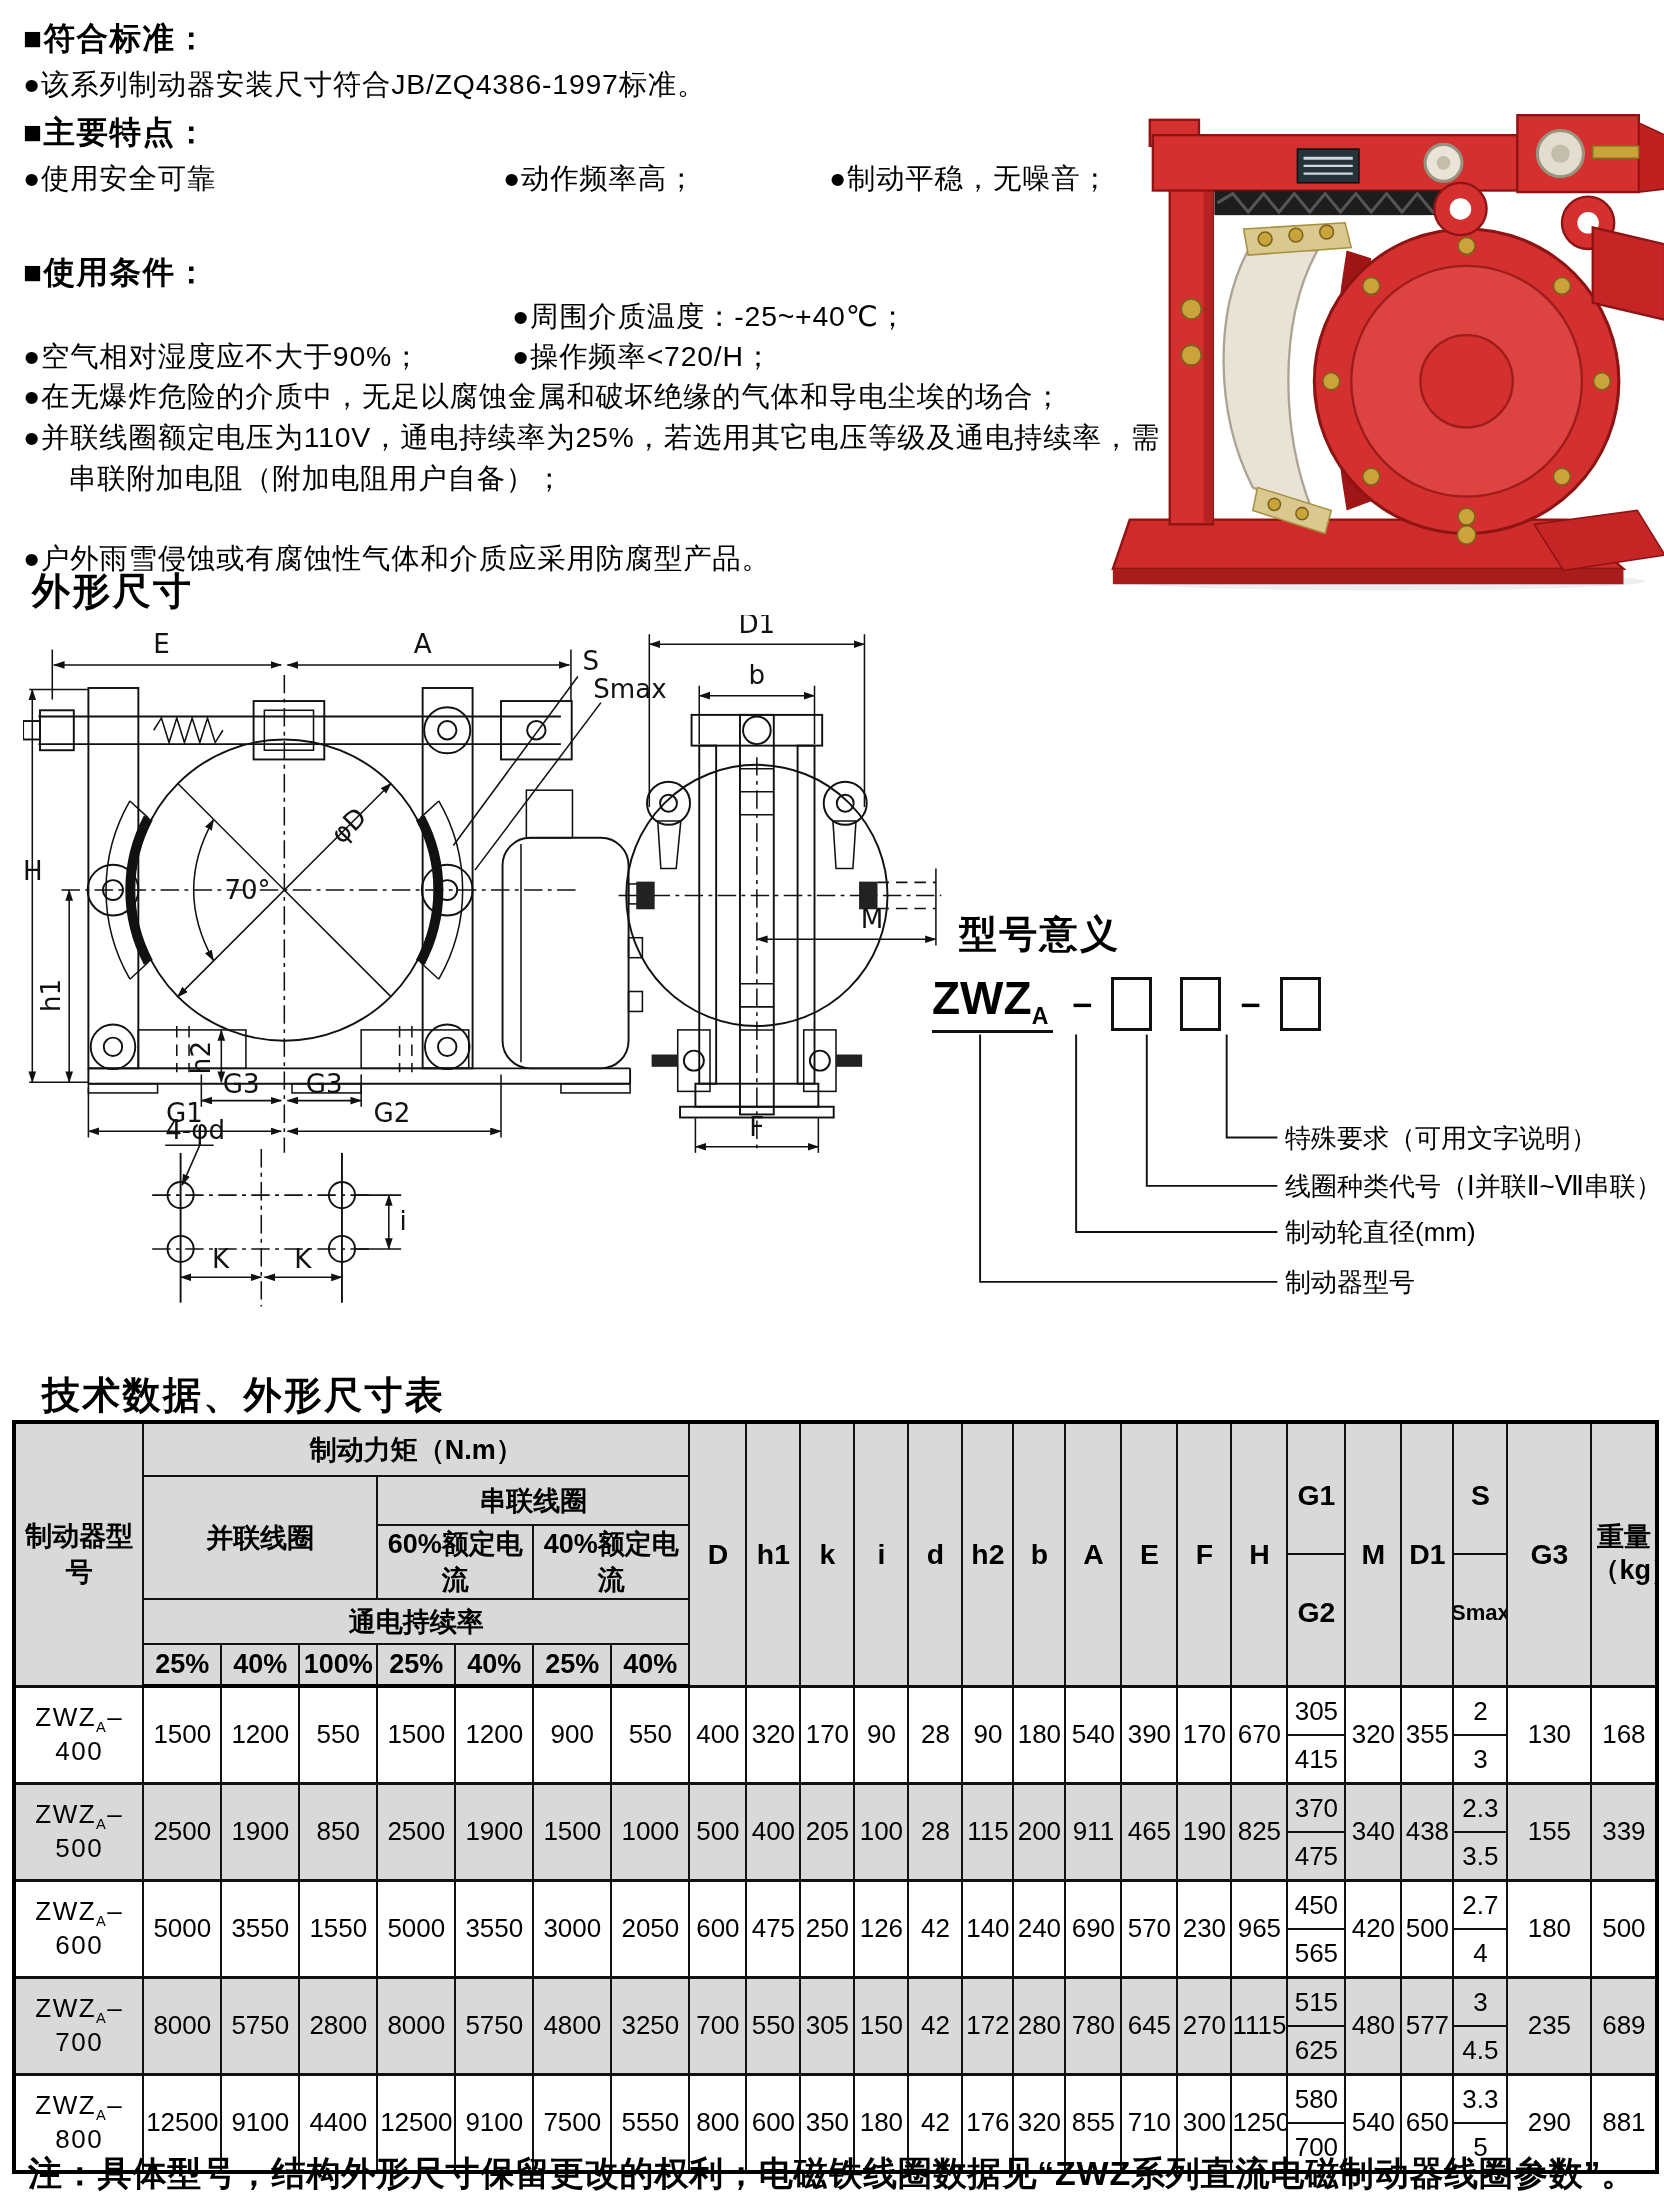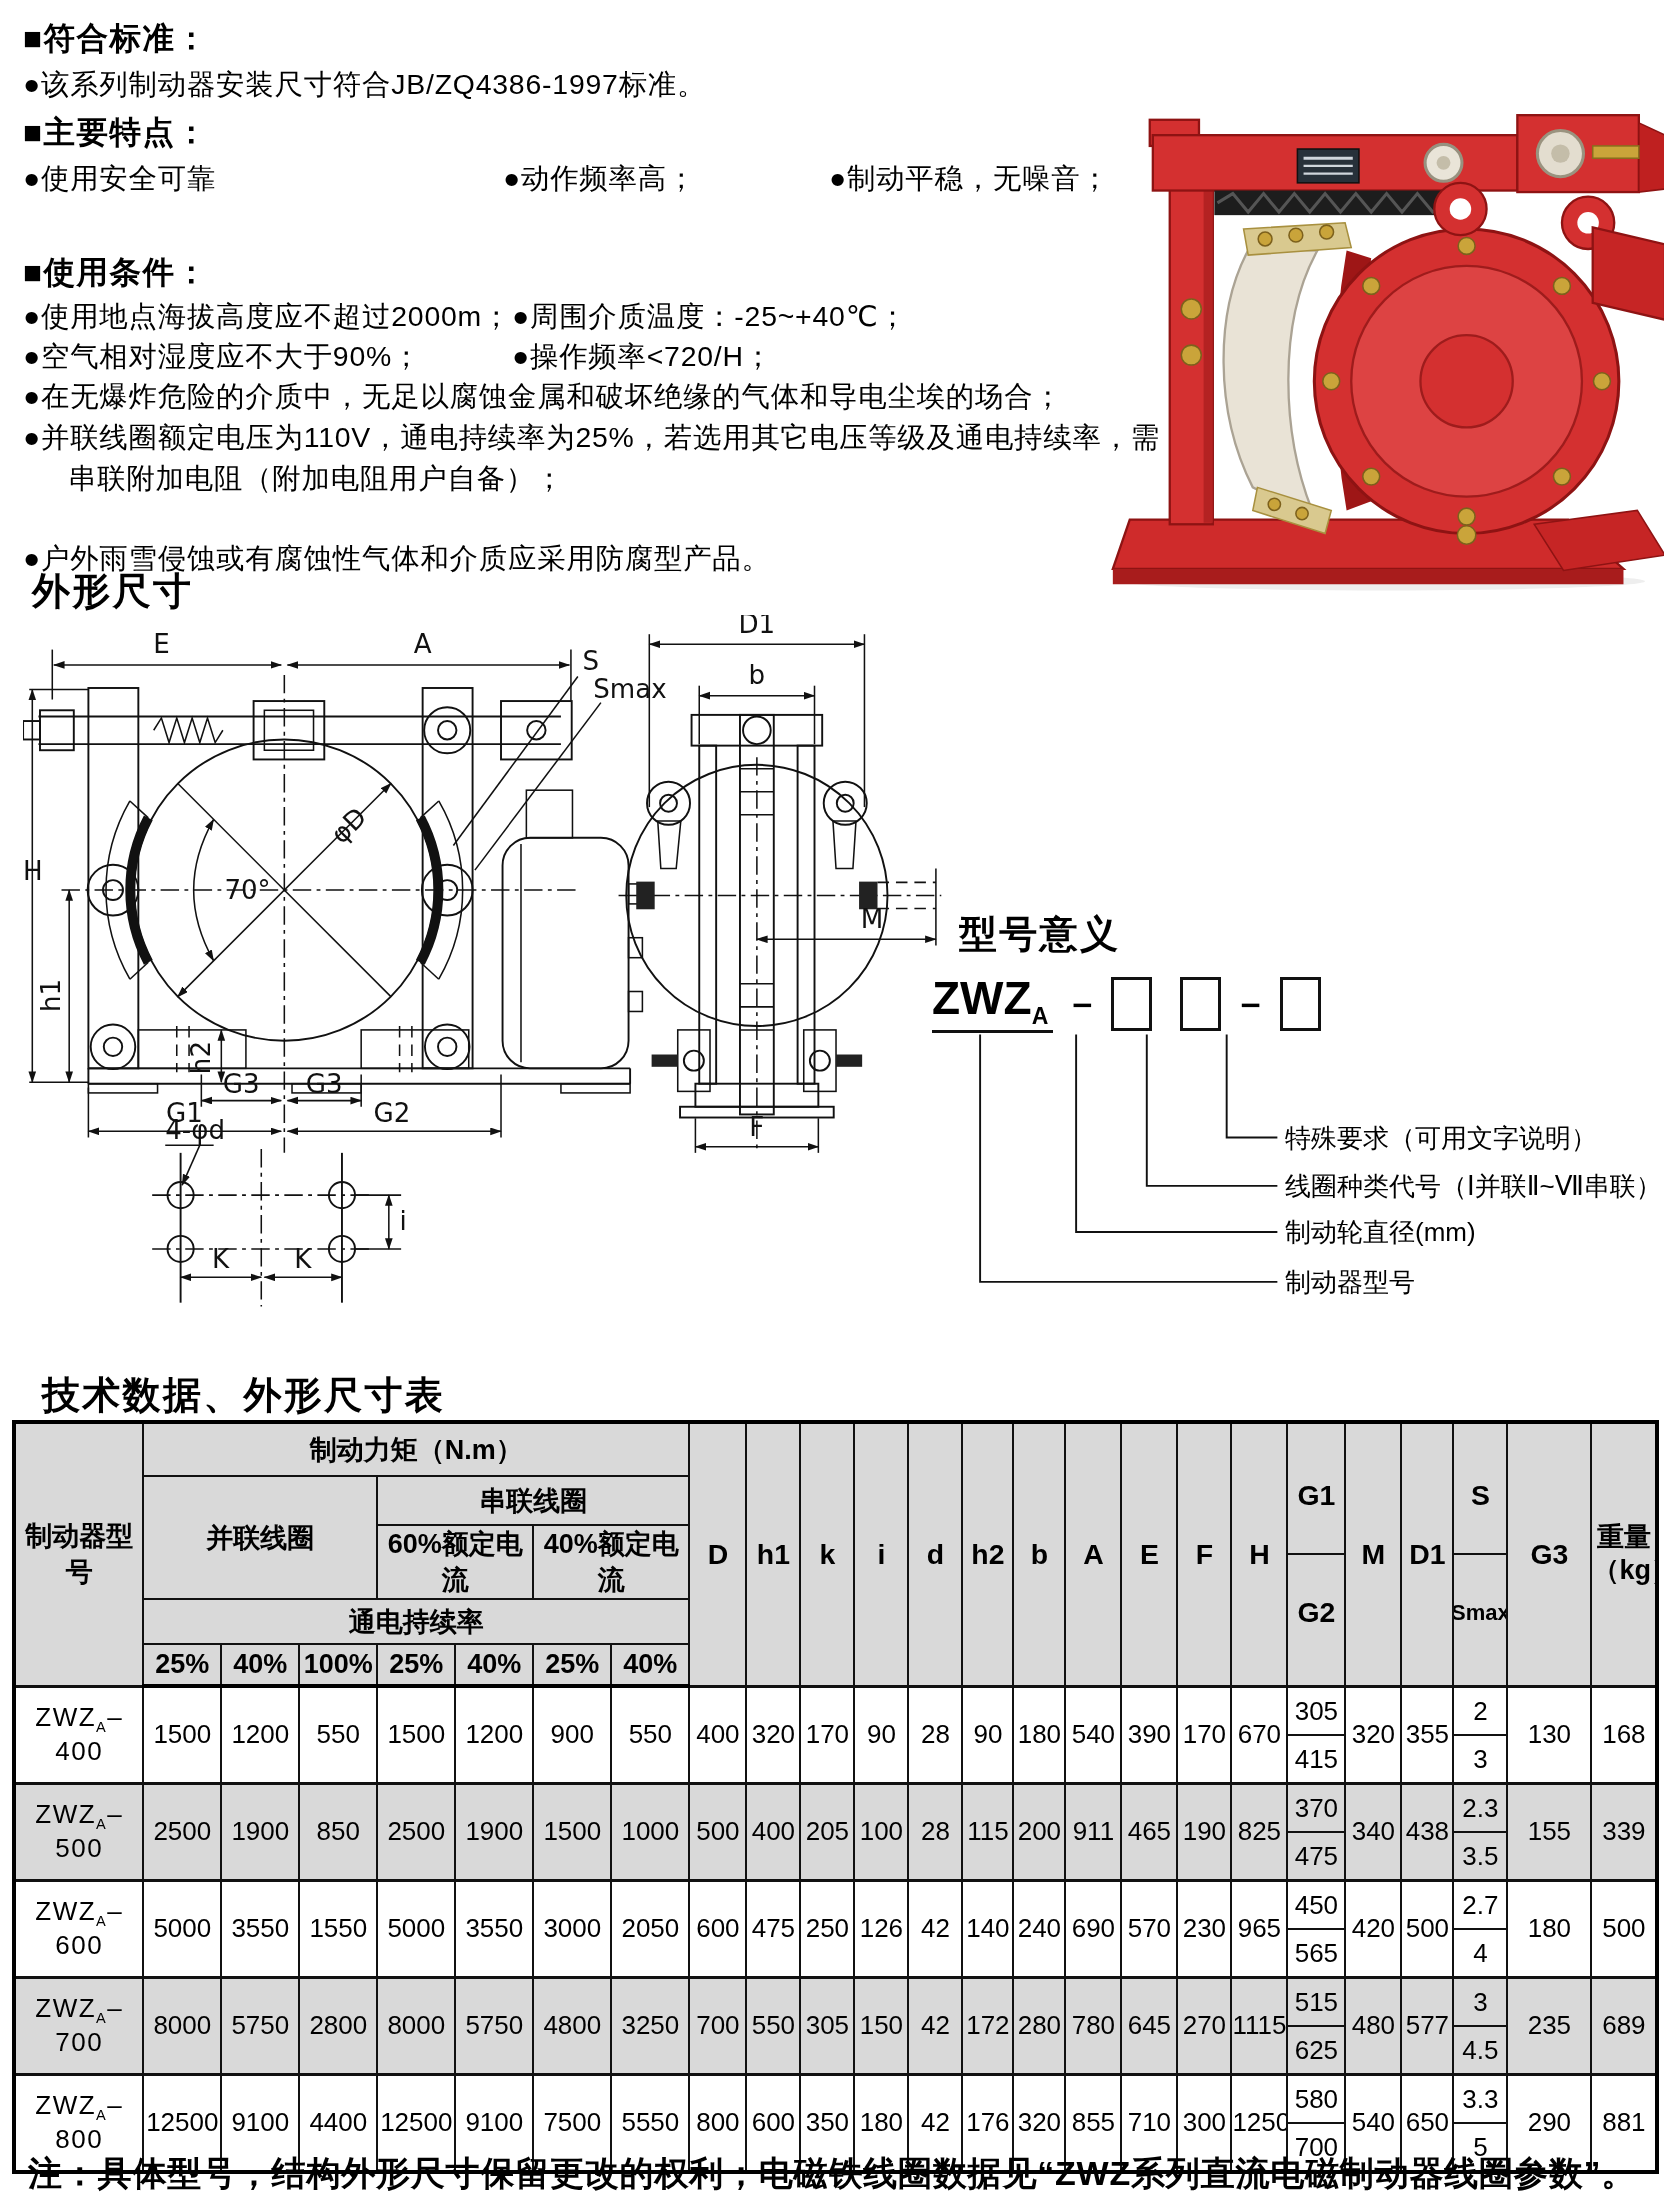--- a/index.html
+++ b/index.html
@@ -60,21 +60,20 @@
   <div class="abs bhead" style="left:23px;top:112px;">■主要特点：</div>
 
   <div class="abs" style="left:23px;top:160px;width:1153px;height:34px;">
     <span class="bullet abs" style="left:0;">●使用安全可靠</span>
     <span class="bullet abs" style="left:480px;">●动作频率高；</span>
     <span class="bullet abs" style="left:806px;">●制动平稳，无噪音；</span>
   </div>
 
   <div class="abs bhead" style="left:23px;top:252px;">■使用条件：</div>
   <div class="abs" style="left:23px;top:298px;width:1153px;height:34px;">
-    <span class="bullet abs" style="left:0;">●使用地点海拔高度应不超过2000m；</span>
     <span class="bullet abs" style="left:489px;">●周围介质温度：-25~+40℃；</span>
   </div>
   <div class="abs" style="left:23px;top:338px;width:1153px;height:34px;">
     <span class="bullet abs" style="left:0;">●空气相对湿度应不大于90%；</span>
     <span class="bullet abs" style="left:489px;">●操作频率&lt;720/H；</span>
   </div>
   <div class="abs bullet" style="left:23px;top:378px;">●在无爆炸危险的介质中，无足以腐蚀金属和破坏绝缘的气体和导电尘埃的场合；</div>
   <div class="abs bullet" style="left:23px;top:419px;">●并联线圈额定电压为110V，通电持续率为25%，若选用其它电压等级及通电持续率，需</div>
   <div class="abs bullet" style="left:68px;top:460px;">串联附加电阻（附加电阻用户自备）；</div>
   <div class="abs bullet" style="left:23px;top:540px;">●户外雨雪侵蚀或有腐蚀性气体和介质应采用防腐型产品。</div>

